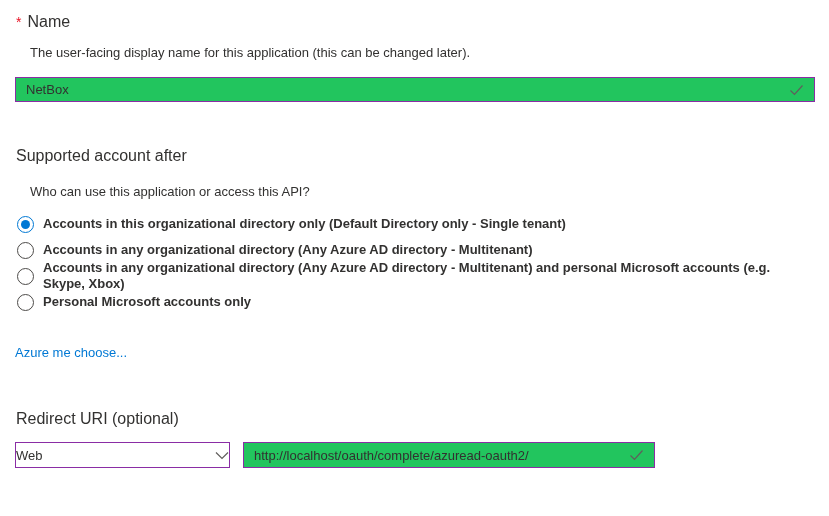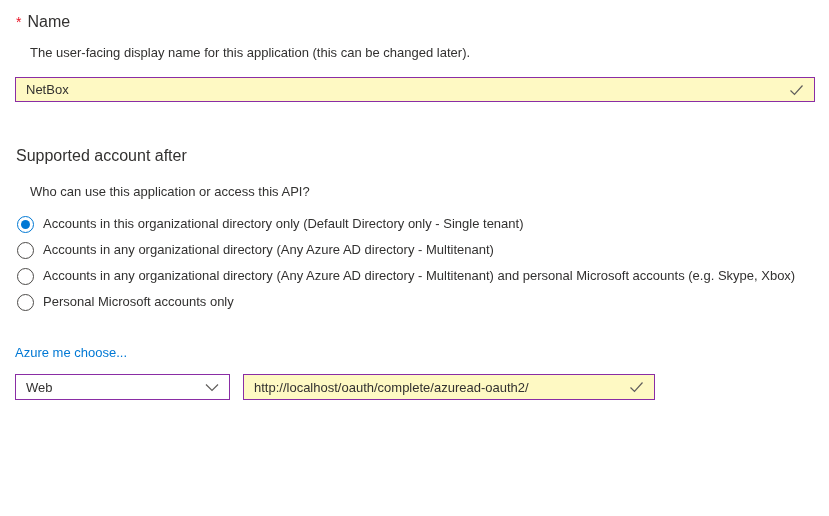--- a/index.html
+++ b/index.html
@@ -14,21 +14,21 @@
     font-size:16px;line-height:20px;font-weight:400;color:#323130;margin:1px;
   }
   .required-marker{color:#e81123;margin-right:6px;font-size:14px;}
   .body-text{font-size:13px;line-height:16px;color:#323130;margin:15px;}
 
   .name-desc{margin-top:13px;}
   .name-field{margin-top:16px;width:800px;}
 
   .text-field{
     display:flex;align-items:center;box-sizing:border-box;height:25px;
-    border:1px solid #8a2da5;background:#fef9c3;padding:0 10px;
+    border:1px solid #8a2da5;background:#22c55e;padding:0 10px;
   }
   .text-field input{
     flex:1;border:none;outline:none;background:transparent;padding:0;
     font-family:"Liberation Sans",sans-serif;font-size:13px;color:#323130;
     min-width:0;
   }
   .validation-check{flex:none;margin-left:8px;display:flex;align-items:center;}
 
   .account-types{margin-top:44px;}
   .question{margin-top:18px;}
@@ -38,35 +38,35 @@
     display:flex;align-items:center;height:18px;margin-bottom:8px;cursor:pointer;
   }
   .radio-circle{
     box-sizing:border-box;flex:none;width:17px;height:17px;border-radius:50%;
     border:1px solid #4d4b49;position:relative;background:#fff;
   }
   .radio-row.selected .radio-circle{border-color:#0078d4;}
   .radio-row.selected .radio-circle::after{
     content:"";position:absolute;inset:3px;border-radius:50%;background:#0078d4;
   }
-  .radio-label{margin-left:9px;font-size:13px;line-height:16px;color:#323130;}
+  .radio-label{margin-left:9px;font-size:13px;line-height:16px;color:#323130;font-weight:bold;}
 
   .help-link{
     display:inline-block;margin-top:26px;font-size:13px;line-height:16px;
     color:#0078d4;text-decoration:none;cursor:pointer;
   }
 
   .redirect-section-title{margin-top:48px;}
   .redirect-desc{margin-top:11px;width:800px;line-height:19px;}
 
   .redirect-controls{margin-top:13px;display:flex;align-items:center;}
   .combo{
     box-sizing:border-box;width:215px;height:26px;border:1px solid #8a2da5;
     display:flex;align-items:center;justify-content:space-between;
-    padding:0 10px;cursor:pointer;background:#fff;
+    padding:0 0;cursor:pointer;background:#fff;
   }
   .combo-value{font-size:13px;color:#323130;}
   .uri-field{width:412px;height:26px;margin-left:13px;}
 
   svg{display:block;}
 </style>
 </head>
 <body>
 
 <div class="page">
@@ -105,20 +105,21 @@
       <div class="radio-row">
         <span class="radio-circle"></span>
         <span class="radio-label">Personal Microsoft accounts only</span>
       </div>
     </div>
 
     <a class="help-link">Azure me choose...</a>
   </div>
 
   <div>
+    <h2 class="section-title redirect-section-title">Redirect URI (optional)</h2>
 
 
     <div class="redirect-controls">
       <div class="combo">
         <span class="combo-value">Web</span>
         <span>
           <svg width="14" height="9" viewBox="0 0 14 9">
             <path d="M1 1.5 L7 7.5 L13 1.5" fill="none" stroke="#605e5c" stroke-width="1.2"></path>
           </svg>
         </span>

